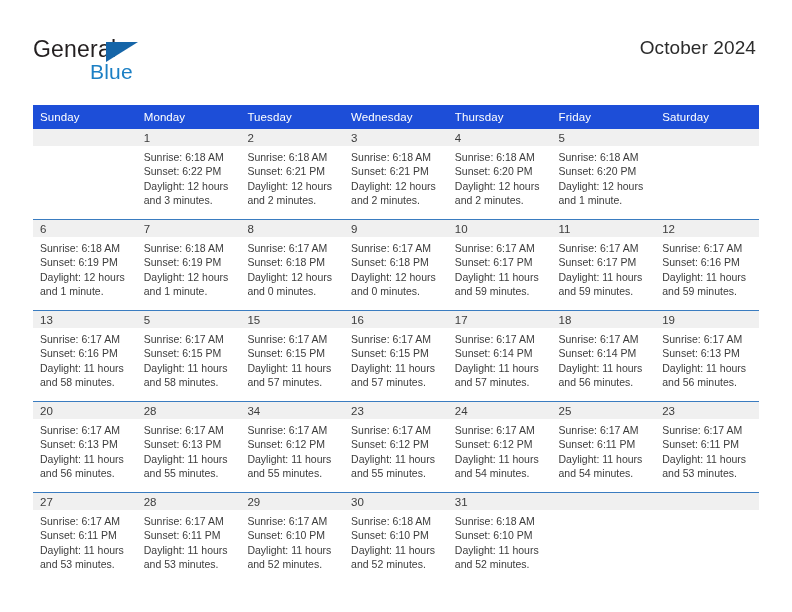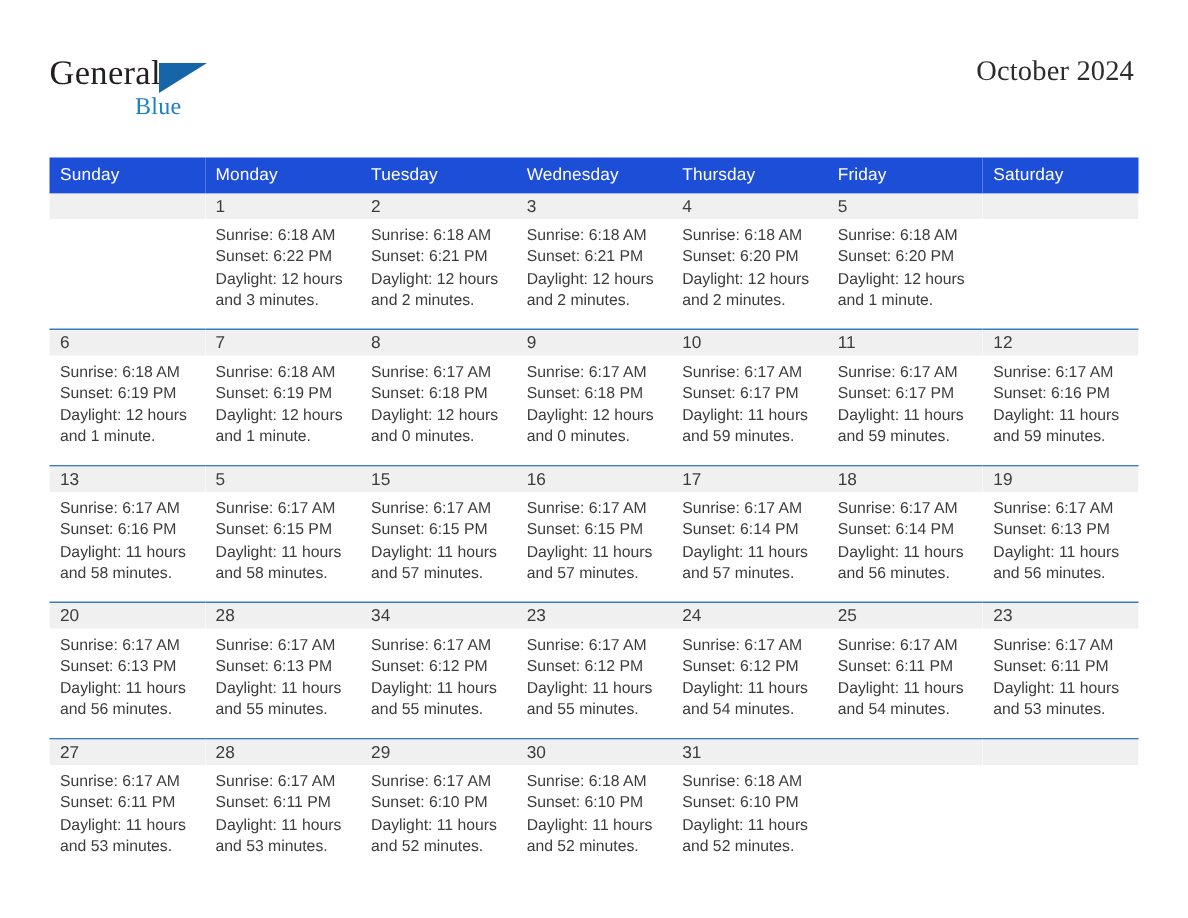--- a/index.html
+++ b/index.html
@@ -21,21 +21,20 @@
     box-sizing: border-box;
   }
 
   
   .top {
     position: absolute;
     left: 0;
     top: 0;
     width: 792px;
     height: 104px;
-    font-family: Liberation Serif, serif;
   }
   .logo {
     position: absolute;
     left: 33px;
     top: 36px;
     width: 200px;
     height: 56px;
   }
   .logo-general {
     position: absolute;
@@ -52,21 +51,21 @@
     top: 6px;
     width: 0;
     height: 0;
     border-left: 32px solid #1565a8;
     border-bottom: 20px solid transparent;
   }
   .logo-blue {
     position: absolute;
     left: 57px;
     top: 23px;
-    font-size: 16px;
+    font-size: 21px;
     letter-spacing: 0.2px;
     color: #1b7fc4;
     line-height: 26px;
   }
 
   .title-wrap {
     position: absolute;
     right: 36px;
     top: 32px;
     text-align: right;

